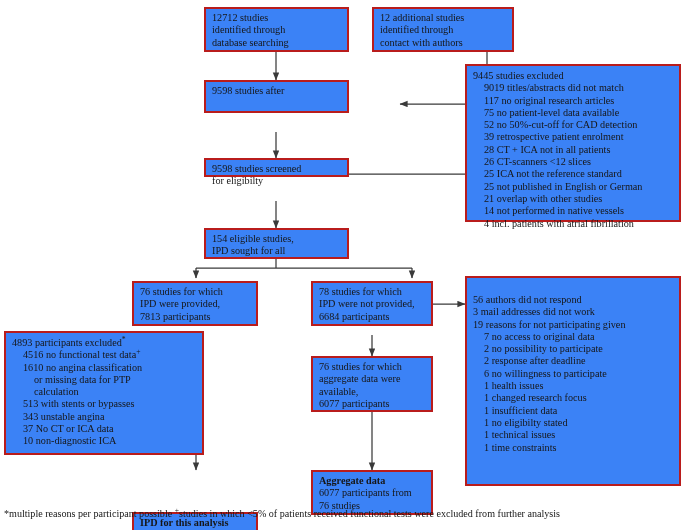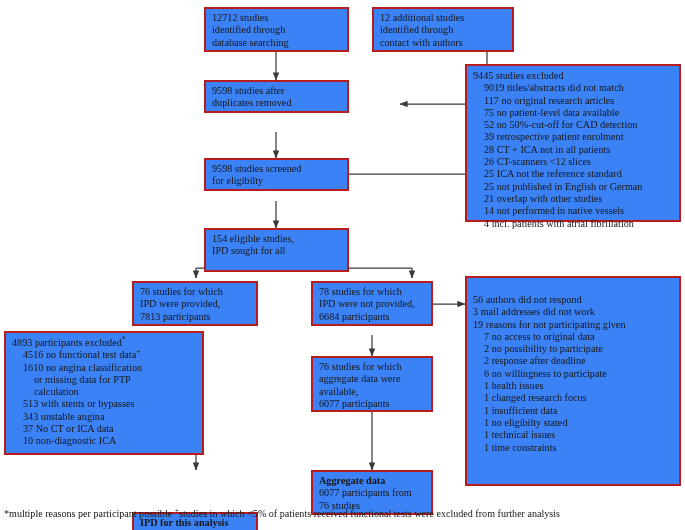--- a/index.html
+++ b/index.html
@@ -102,45 +102,44 @@
   </div>
 
   <div class="box" style="left:372px; top:7px; width:142px; height:45px;">
     <span class="ln">12 additional studies</span>
     <span class="ln">identified through</span>
     <span class="ln">contact with authors</span>
   </div>
 
   <div class="box" style="left:204px; top:80px; width:145px; height:33px;">
     <span class="ln">9598 studies after</span>
-    <span class="ln">duplicates removed</span>
   </div>
 
   <div class="box" style="left:465px; top:64px; width:216px; height:158px; padding-top:4px;">
     <span class="ln">9445 studies excluded</span>
     <span class="ln ind1">9019 titles/abstracts did not match</span>
     <span class="ln ind1">117 no original research articles</span>
     <span class="ln ind1">75 no patient-level data available</span>
     <span class="ln ind1">52 no 50%-cut-off for CAD detection</span>
     <span class="ln ind1">39 retrospective patient enrolment</span>
     <span class="ln ind1">28 CT + ICA not in all patients</span>
     <span class="ln ind1">26 CT-scanners &lt;12 slices</span>
     <span class="ln ind1">25 ICA not the reference standard</span>
     <span class="ln ind1">25 not published in English or German</span>
     <span class="ln ind1">21 overlap with other studies</span>
     <span class="ln ind1">14 not performed in native vessels</span>
     <span class="ln ind1">4 incl. patients with atrial fibrillation</span>
   </div>
 
-  <div class="box" style="left:204px; top:158px; width:145px; height:33px;">
+  <div class="box" style="left:204px; top:158px; width:145px; height:19px;">
     <span class="ln">9598 studies screened</span>
     <span class="ln">for eligibilty</span>
   </div>
 
-  <div class="box" style="left:204px; top:228px; width:145px; height:44px;">
+  <div class="box" style="left:204px; top:228px; width:145px; height:31px;">
     <span class="ln">154 eligible studies,</span>
     <span class="ln">IPD sought for all</span>
   </div>
 
   <div class="box" style="left:132px; top:281px; width:126px; height:45px;">
     <span class="ln">76 studies for which</span>
     <span class="ln">IPD were provided,</span>
     <span class="ln">7813 participants</span>
   </div>
 

